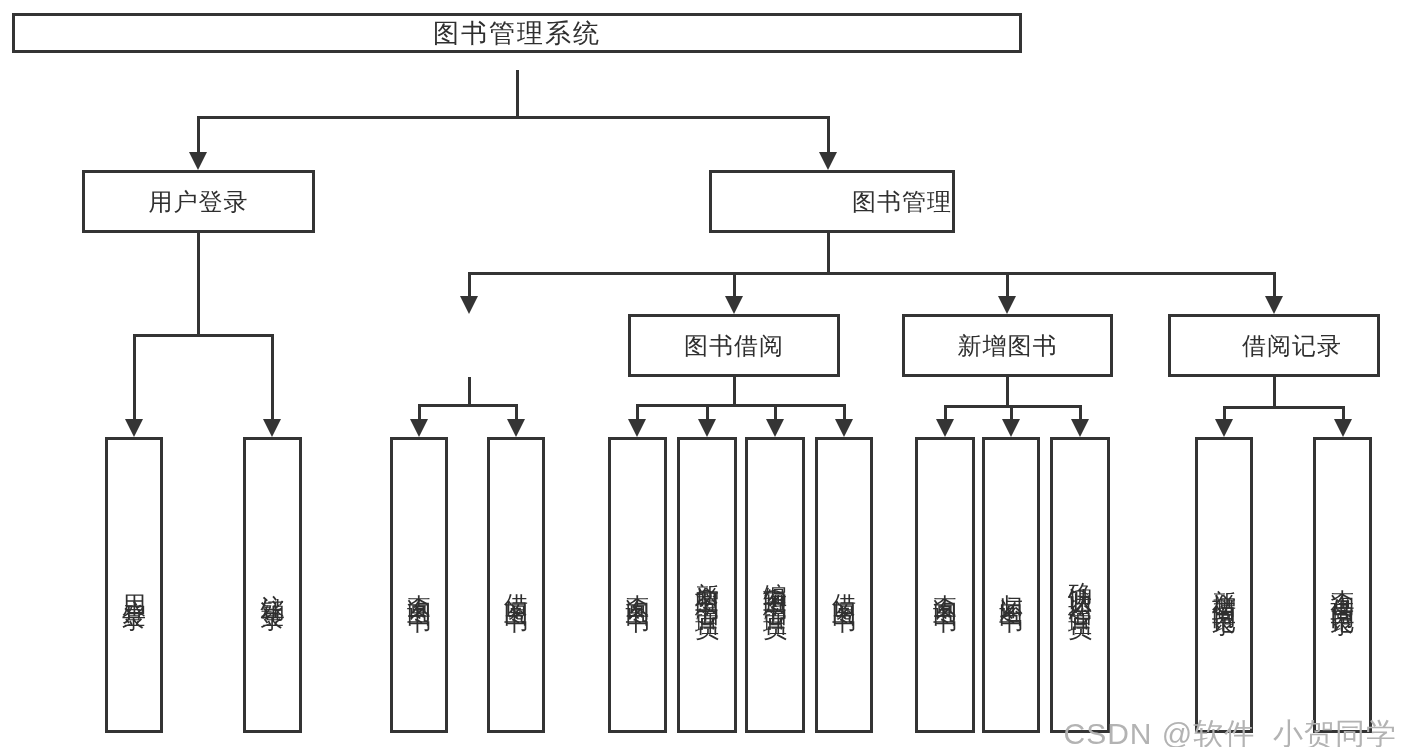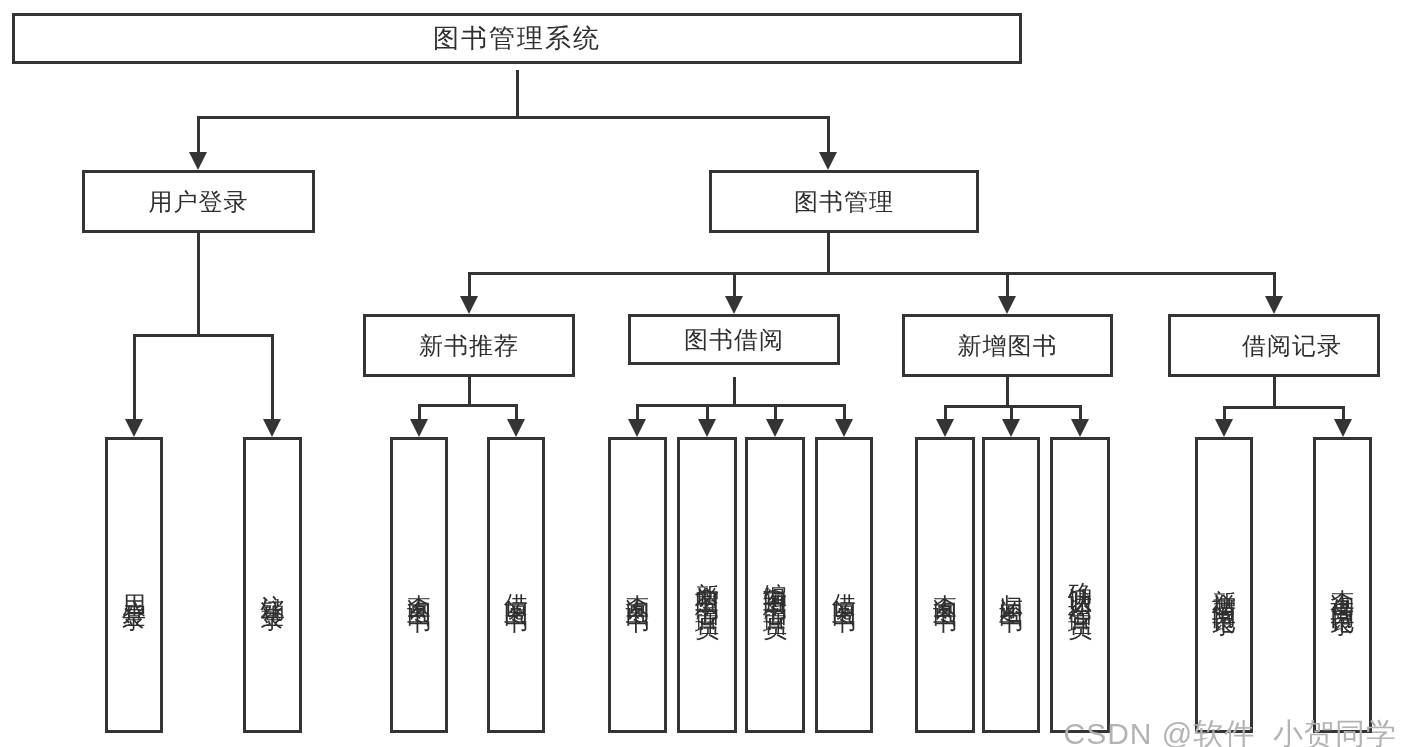--- a/index.html
+++ b/index.html
@@ -124,33 +124,30 @@
     <div class="arrow-stem" style="left: 943.5px; top: 406px; height: 17px;"></div>
     <div class="arrowhead" style="left: 936px; top: 419px;"></div>
     <div class="arrow-stem" style="left: 1009.5px; top: 406px; height: 17px;"></div>
     <div class="arrowhead" style="left: 1002px; top: 419px;"></div>
     <div class="arrow-stem" style="left: 1078.5px; top: 406px; height: 17px;"></div>
     <div class="arrowhead" style="left: 1071px; top: 419px;"></div>
     <div class="arrow-stem" style="left: 1222.5px; top: 407px; height: 16px;"></div>
     <div class="arrowhead" style="left: 1215px; top: 419px;"></div>
     <div class="arrow-stem" style="left: 1341.5px; top: 407px; height: 16px;"></div>
     <div class="arrowhead" style="left: 1334px; top: 419px;"></div>
-    <div class="node horizontal root" style="left: 12px; top: 13px; width: 1010px; height: 51px;">
+    <div class="node horizontal root" style="left: 12px; top: 13px; width: 1010px; height: 40px;">
       <span class="label">图书管理系统</span>
     </div>
     <div class="node horizontal" style="left: 82px; top: 170px; width: 233px; height: 63px;">
       <span class="label">用户登录</span>
     </div>
-    <div class="node horizontal" style="left: 709px; top: 170px; width: 270px; height: 63px;">
+    <div class="node horizontal" style="left: 709px; top: 170px; width: 246px; height: 63px; justify-content: flex-end;">
       <span class="label">图书管理</span>
     </div>
-    <div class="node horizontal" style="left: 363px; top: 314px; width: 212px; height: 63px;">
-      <span class="label">新书推荐</span>
-    </div>
-    <div class="node horizontal" style="left: 628px; top: 314px; width: 212px; height: 51px;">
+    <div class="node horizontal" style="left: 628px; top: 314px; width: 212px; height: 63px;">
       <span class="label">图书借阅</span>
     </div>
     <div class="node horizontal" style="left: 902px; top: 314px; width: 211px; height: 63px;">
       <span class="label">新增图书</span>
     </div>
     <div class="node horizontal" style="left: 1168px; top: 314px; width: 212px; height: 63px; padding-left: 36px;">
       <span class="label">借阅记录</span>
     </div>
     <div class="node vertical" style="left: 105px; top: 437px; width: 58px; height: 296px;">
       <span class="label">用户登录</span>

